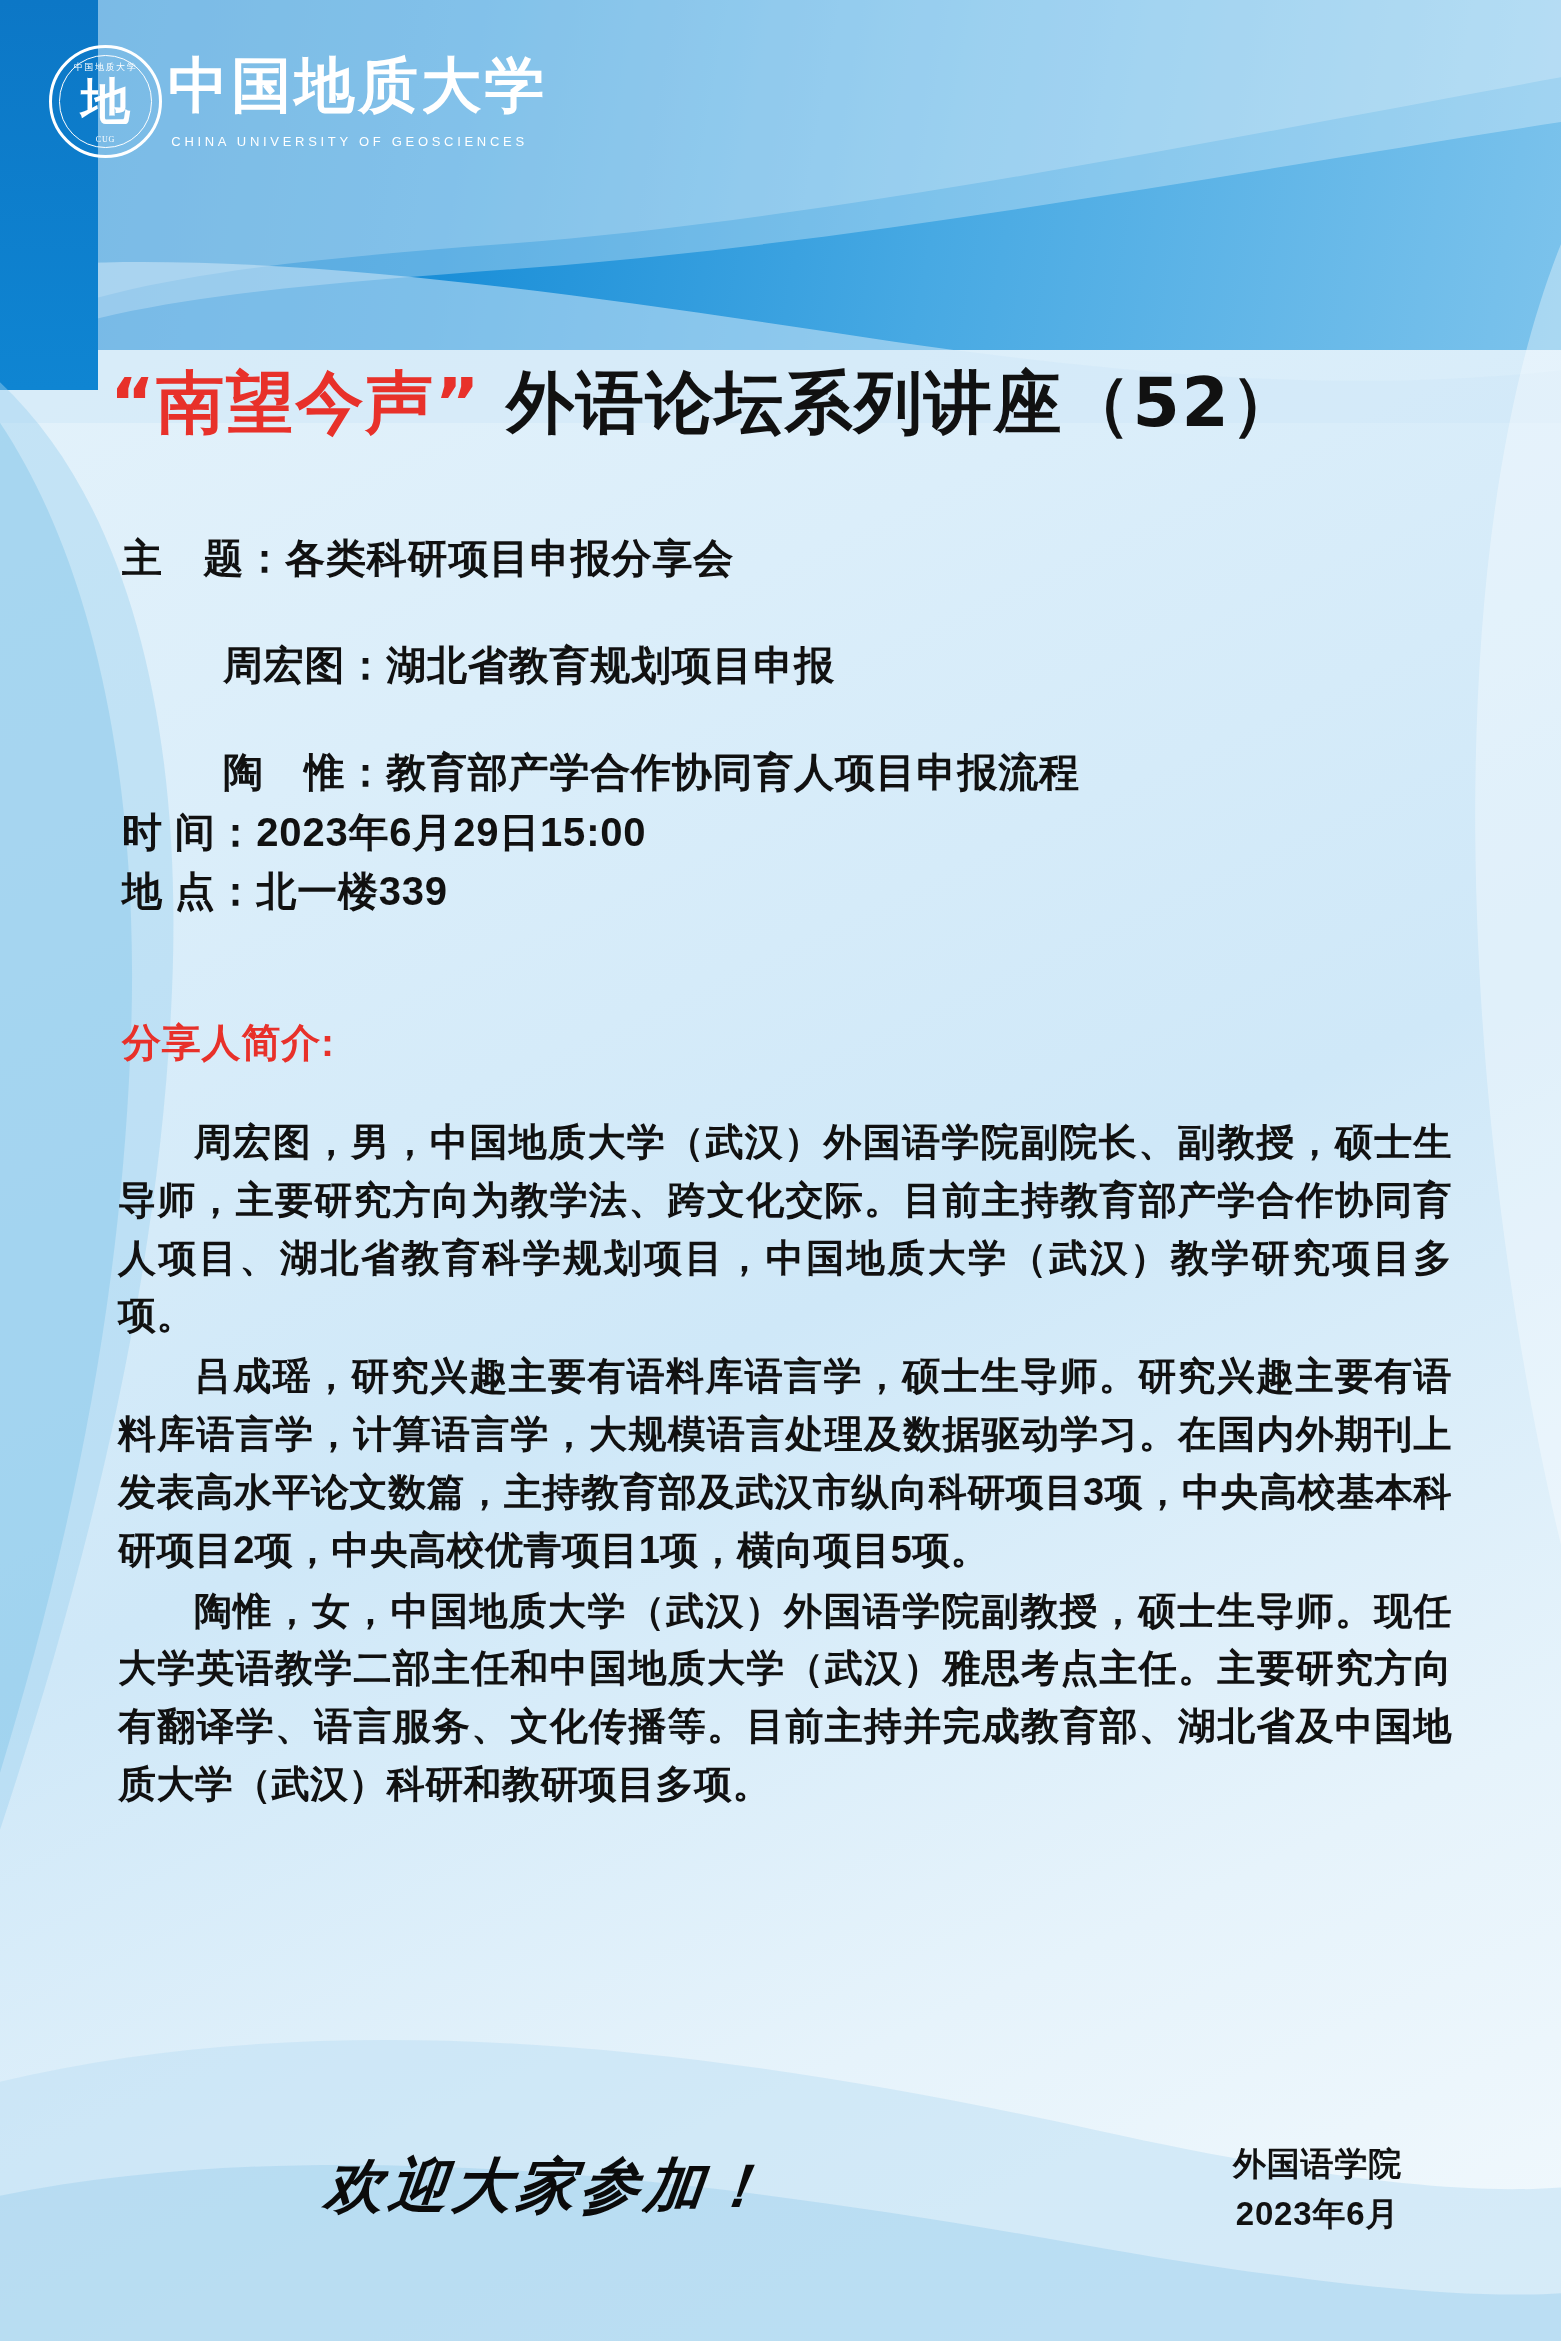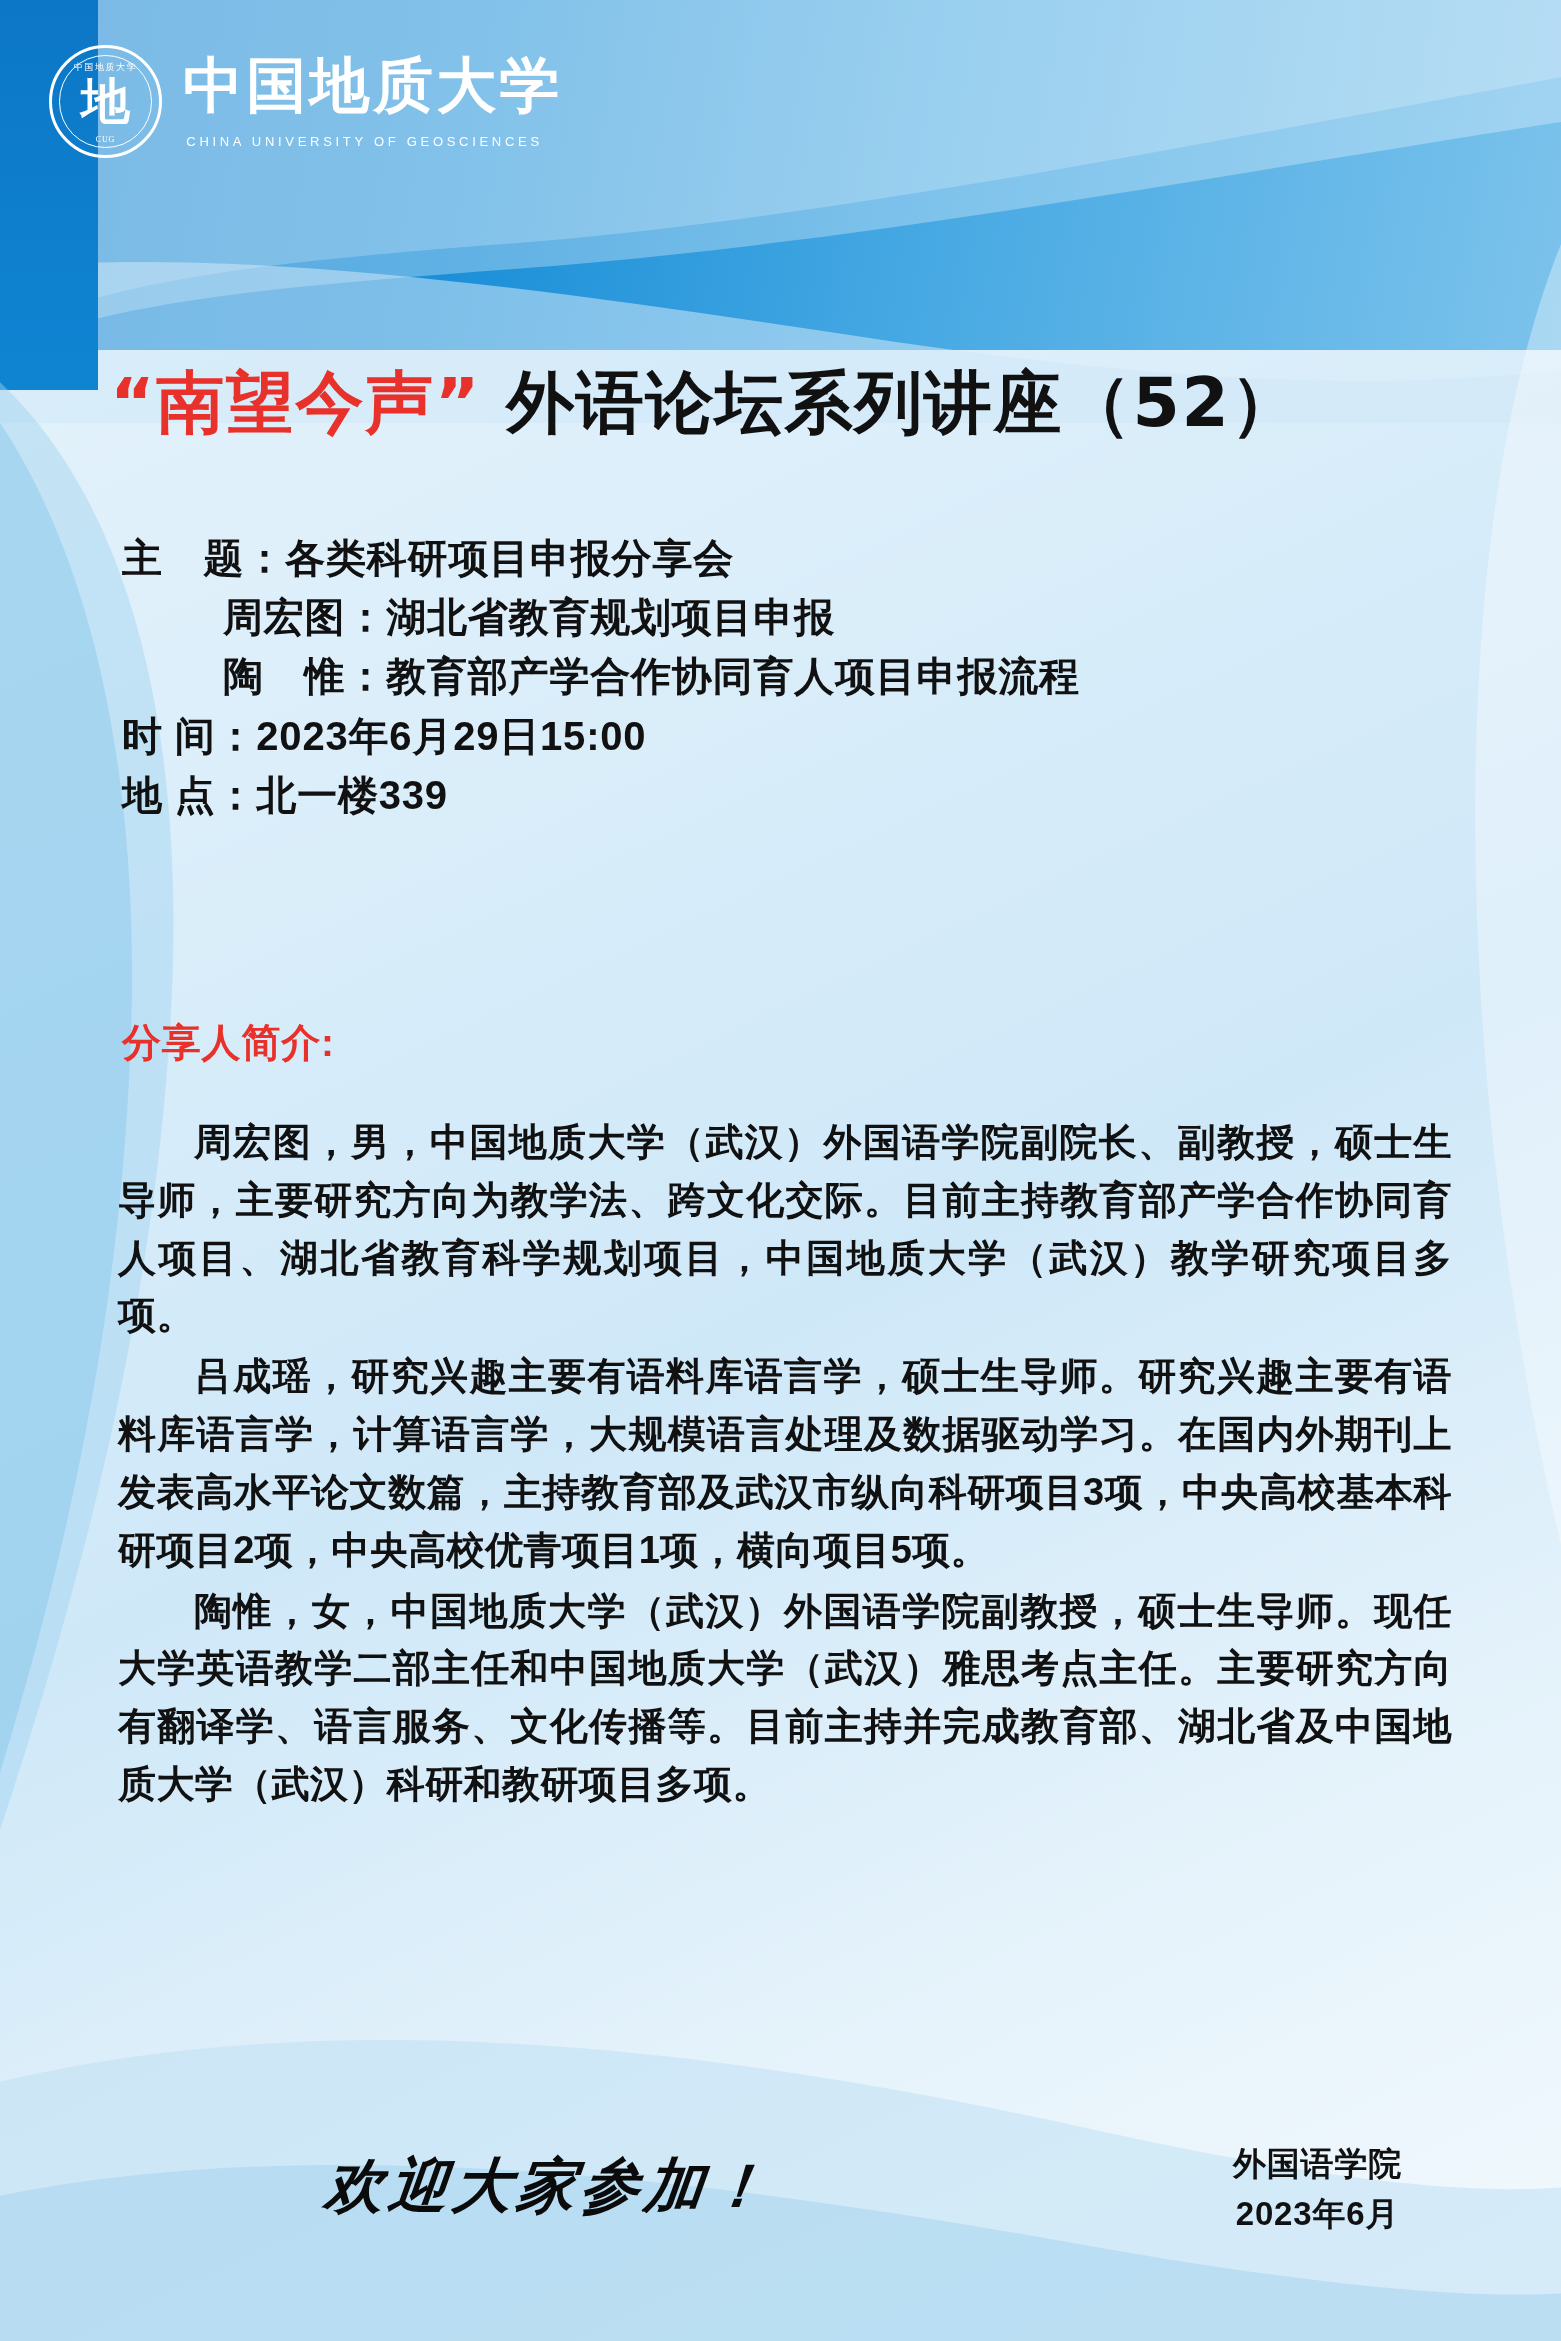--- a/index.html
+++ b/index.html
@@ -52,21 +52,21 @@
     height: 2342px;
   }
 
   
   .header {
     position: absolute;
     left: 49px;
     top: 45px;
     display: flex;
     align-items: center;
-    gap: 21px;
+    gap: 6px;
     z-index: 5;
   }
   .logo-seal {
     width: 107px;
     height: 107px;
     border-radius: 50%;
     border: 3.3px solid #ffffff;
     position: relative;
     flex: none;
   }
@@ -167,20 +167,21 @@
   .info-line {
     color: #111111;
     font-size: 40px;
     font-weight: bold;
     line-height: 1.48;
     letter-spacing: 0.8px;
     white-space: nowrap;
   }
   .info-line.indent {
     padding-left: 101px;
+    margin-top: 48px;
   }
 
   
   .section-title {
     position: absolute;
     left: 122px;
     top: 1016px;
     color: #e8312a;
     font-size: 39px;
     font-weight: bold;

